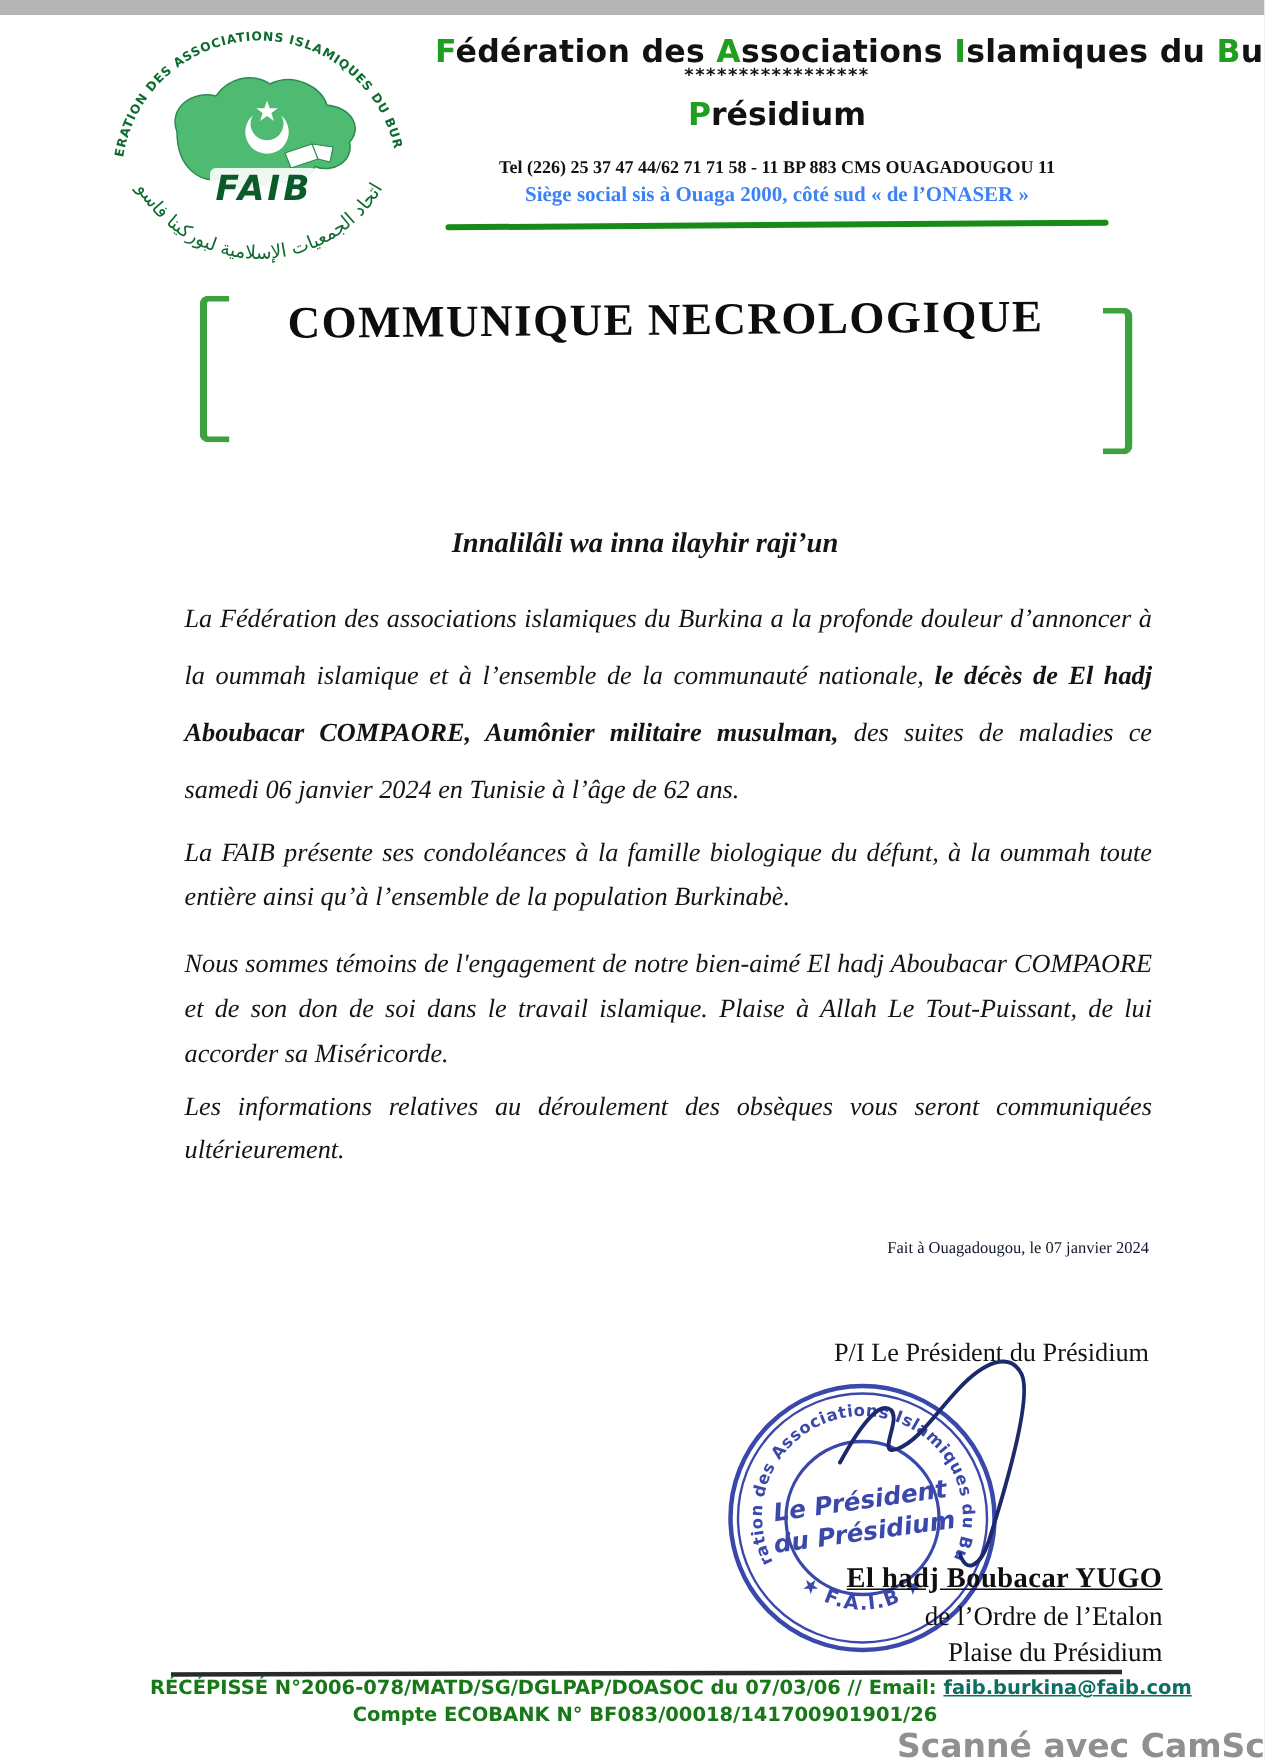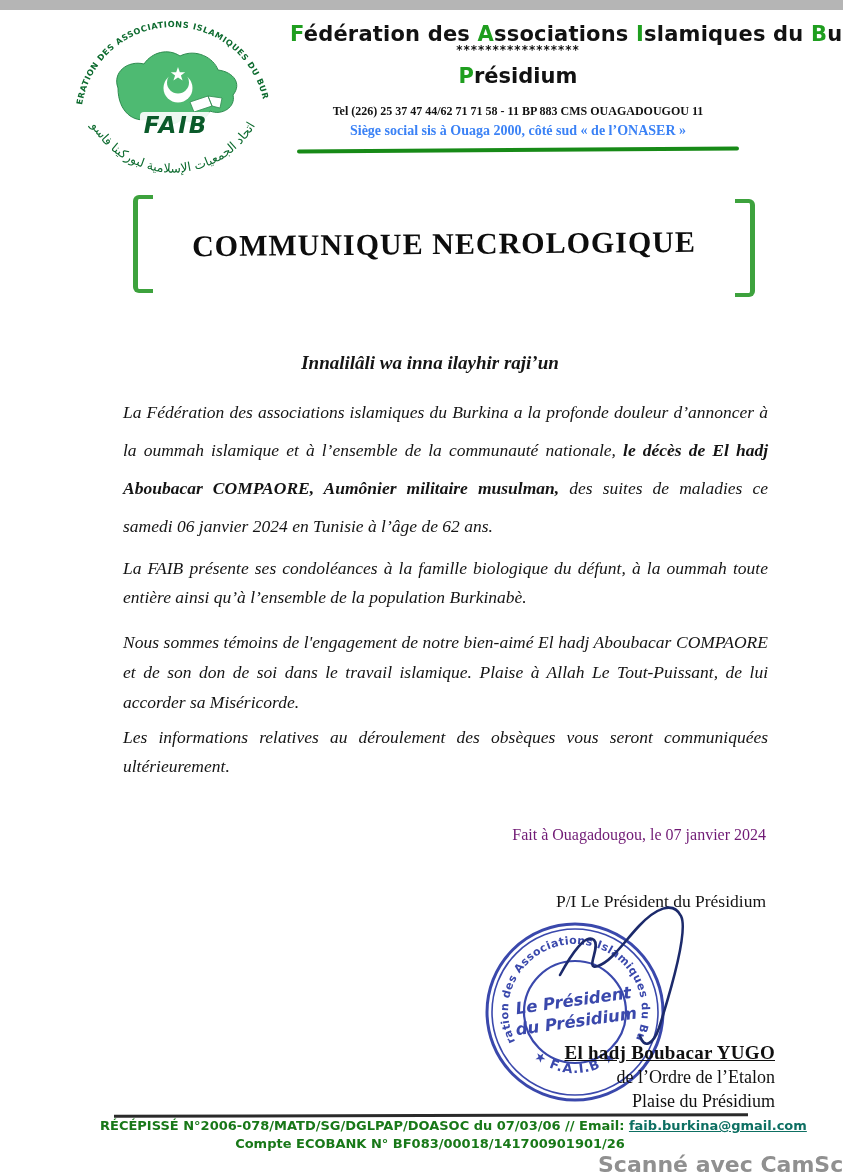--- a/index.html
+++ b/index.html
@@ -13,35 +13,35 @@
   .logo-svg{position:absolute;left:56px;top:14px;width:238px;height:168px;}
   .lh-text{position:absolute;left:290px;top:22px;width:456px;text-align:center;}
   .org-line{font-family:"DejaVu Sans",sans-serif;font-weight:bold;font-size:21px;letter-spacing:.2px;color:#121212;white-space:nowrap;}
   .org-line .g,.presidium .g{color:#1f9e1f;}
   .asterisks{font-family:"DejaVu Sans",sans-serif;font-weight:bold;font-size:12px;letter-spacing:1px;margin-top:-3px;color:#121212;}
   .presidium{font-family:"DejaVu Sans",sans-serif;font-weight:bold;font-size:21px;margin-top:7px;color:#121212;text-align:center;}
   .tel-line{font-family:"Liberation Serif",serif;font-weight:bold;font-size:12px;margin-top:16px;white-space:nowrap;color:#121212;}
   .addr-line{font-family:Liberation Serif, serif;font-weight:bold;font-size:14px;margin-top:4px;white-space:nowrap;color:#3b82f6;}
   .green-rule{height:4px;background:#178a17;width:442px;margin:9px auto 0 auto;transform:rotate(-.4deg);border-radius:2px;}
   
-  .title-row{position:absolute;left:133px;top:197px;width:622px;height:94px;display:flex;align-items:center;}
+  .title-row{position:absolute;left:133px;top:197px;width:622px;height:94px;display:flex;}
   .bracket{width:15px;height:90px;flex:0 0 15px;}
   .bracket.left{border-left:5px solid #3da23d;border-top:4px solid #3da23d;border-bottom:4px solid #3da23d;border-radius:6px 0 0 6px;}
   .bracket.right{border-right:5px solid #3da23d;border-top:4px solid #3da23d;border-bottom:4px solid #3da23d;border-radius:0 6px 6px 0;margin-top:8px;}
   .doc-title{flex:1;text-align:center;font-weight:bold;font-size:30px;letter-spacing:1px;transform:rotate(-.5deg);color:#0d0d0d;}
   
   .invocation{position:absolute;left:0;top:352px;width:860px;text-align:center;font-style:italic;font-weight:bold;font-size:19px;color:#151515;}
   .body-text{position:absolute;left:123px;top:393px;width:645px;font-size:17.5px;color:#141414;}
   .body-text p{margin:0;text-align:justify;font-style:italic;}
   .p1{line-height:38px;}
   .p2{line-height:29px;margin-top:9px !important;}
   .p3{line-height:30px;margin-top:15px !important;}
   .p4{line-height:29px;margin-top:6px !important;}
   .b{font-weight:bold;}
-  .dateline{position:absolute;top:826px;right:77px;font-size:16px;color:#701a75;}
+  .dateline{position:absolute;top:826px;right:77px;font-size:11px;color:#0f172a;}
   .pi-line{position:absolute;top:891px;right:77px;font-size:17.5px;color:#141414;}
   
   .stamp-svg{position:absolute;left:483px;top:916px;width:184px;height:192px;opacity:.93;}
   .sign-svg{position:absolute;left:520px;top:895px;width:220px;height:170px;}
   .signer{position:absolute;top:1042px;right:68px;text-align:right;}
   .signer-name{font-weight:bold;font-size:19px;text-decoration:underline;letter-spacing:.3px;color:#101010;}
   .signer-honor,.signer-role{font-size:18px;line-height:22px;margin-top:2px;color:#101010;}
   
   .footer-rule{position:absolute;top:1114px;left:114px;width:634px;height:2.5px;background:#2a2a2a;transform:rotate(-.15deg);}
   .footer-text{position:absolute;top:1118px;left:100px;width:660px;text-align:center;font-family:"DejaVu Sans",sans-serif;font-weight:bold;color:#187818;}
@@ -137,19 +137,19 @@
   </svg>
 
   <div class="signer">
     <div class="signer-name">El hadj Boubacar YUGO</div>
     <div class="signer-honor">de l’Ordre de l’Etalon</div>
     <div class="signer-role">Plaise du Présidium</div>
   </div>
 
   <div class="footer-rule"></div>
   <div class="footer-text">
-    <div class="footer-l1"><span>RÉCÉPISSÉ N°2006-078/MATD/SG/DGLPAP/DOASOC du 07/03/06 // Email:  </span><span class="email">faib.burkina@gmail.com</span></div>
+    <div class="footer-l1"><span>RÉCÉPISSÉ N°2006-078/MATD/SG/DGLPAP/DOASOC du 07/03/06 // Email:  </span><span class="email">faib.burkina@faib.com</span></div>
     <div class="footer-l2">Compte ECOBANK N° BF083/00018/141700901901/26</div>
   </div>
 
   <div class="camscanner">Scanné avec CamScanner</div>
 
 </div>
 
 </body></html>

